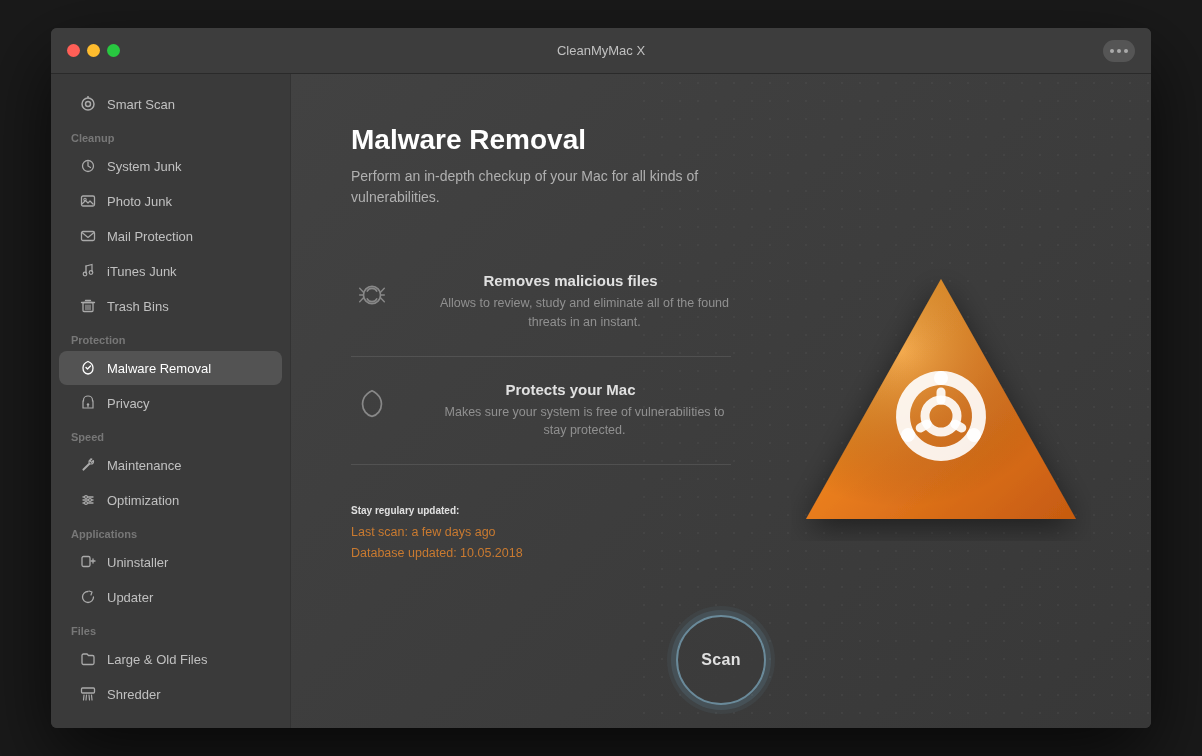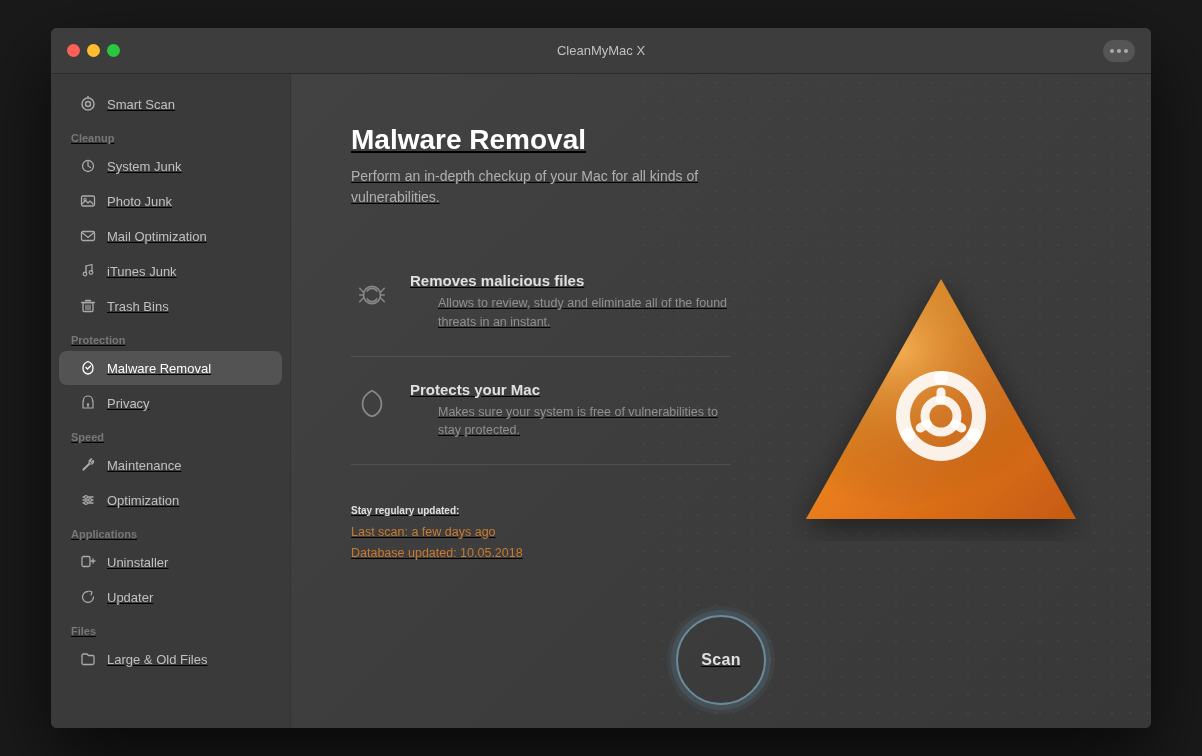--- a/index.html
+++ b/index.html
@@ -79,21 +79,20 @@
       height: 4px;
       border-radius: 50%;
       background: #aaa;
     }
 
     
     .main-content {
       display: flex;
       flex: 1;
       overflow: hidden;
-      text-decoration: underline;
     }
 
     
     .sidebar {
       width: 240px;
       background: #3a3a3a;
       padding: 12px 0;
       overflow-y: auto;
       flex-shrink: 0;
       border-right: 1px solid #333;
@@ -195,20 +194,21 @@
       gap: 0;
       max-width: 380px;
     }
 
     .feature-item {
       display: flex;
       gap: 17px;
       padding: 24px 0;
       border-bottom: 1px solid rgba(255,255,255,0.1);
       align-items: flex-start;
+      text-align: center;
     }
 
     .feature-item:first-child {
       border-top: none;
     }
 
     .feature-icon-wrap {
       width: 42px;
       height: 42px;
       display: flex;
@@ -354,21 +354,21 @@
         <span>Photo Junk</span>
       </div>
 
       <div class="sidebar-item">
         <span class="sidebar-icon">
           <svg width="16" height="16" viewBox="0 0 16 16" fill="none">
             <rect x="1.5" y="3.5" width="13" height="9" rx="1.5" stroke="#aaa" stroke-width="1.3"></rect>
             <path d="M2 4.5l6 5 6-5" stroke="#aaa" stroke-width="1.2" stroke-linejoin="round"></path>
           </svg>
         </span>
-        <span>Mail Optimization</span>
+        <span>Mail Protection</span>
       </div>
 
       <div class="sidebar-item">
         <span class="sidebar-icon">
           <svg width="16" height="16" viewBox="0 0 16 16" fill="none">
             <path d="M6 3v7" stroke="#aaa" stroke-width="1.4" stroke-linecap="round"></path>
             <path d="M6 3l6-1.5v7" stroke="#aaa" stroke-width="1.2" stroke-linecap="round"></path>
             <circle cx="5" cy="11" r="1.8" stroke="#aaa" stroke-width="1.2"></circle>
             <circle cx="11" cy="9.5" r="1.8" stroke="#aaa" stroke-width="1.2"></circle>
           </svg>
@@ -465,20 +465,32 @@
 
       <div class="sidebar-item">
         <span class="sidebar-icon">
           <svg width="16" height="16" viewBox="0 0 16 16" fill="none">
             <path d="M2 4.5C2 3.7 2.7 3 3.5 3H7l1.5 1.5H12.5C13.3 4.5 14 5.2 14 6v6c0 .8-.7 1.5-1.5 1.5h-9C2.7 13.5 2 12.8 2 12V4.5z" stroke="#aaa" stroke-width="1.3"></path>
           </svg>
         </span>
         <span>Large &amp; Old Files</span>
       </div>
 
+      <div class="sidebar-item">
+        <span class="sidebar-icon">
+          <svg width="16" height="16" viewBox="0 0 16 16" fill="none">
+            <rect x="1.5" y="2" width="13" height="5" rx="1" stroke="#aaa" stroke-width="1.3"></rect>
+            <line x1="4" y1="9" x2="3.5" y2="14" stroke="#aaa" stroke-width="1.2" stroke-linecap="round"></line>
+            <line x1="6.5" y1="9" x2="6" y2="14" stroke="#aaa" stroke-width="1.2" stroke-linecap="round"></line>
+            <line x1="9" y1="9" x2="9.5" y2="14" stroke="#aaa" stroke-width="1.2" stroke-linecap="round"></line>
+            <line x1="11.5" y1="9" x2="12" y2="14" stroke="#aaa" stroke-width="1.2" stroke-linecap="round"></line>
+          </svg>
+        </span>
+        <span>Shredder</span>
+      </div>
 
     </div>
 
     <div class="content-area">
 
       <div class="content-inner">
         <h1 class="page-title">Malware Removal</h1>
         <p class="page-subtitle">Perform an in-depth checkup of your Mac for all kinds of vulnerabilities.</p>
 
         <div class="feature-list">

